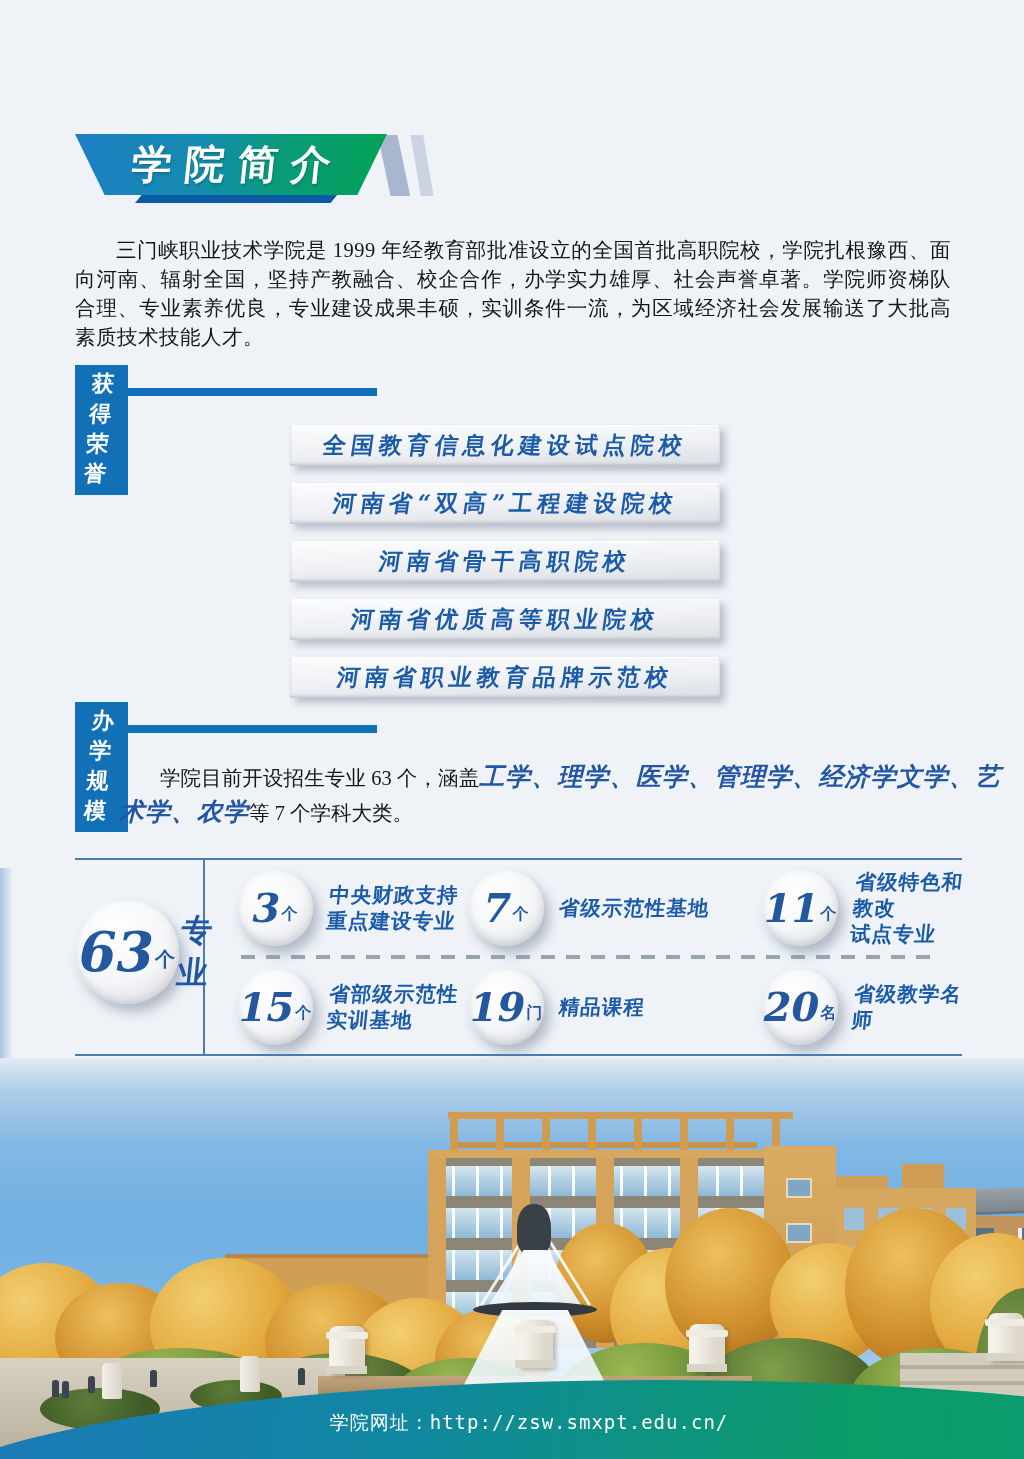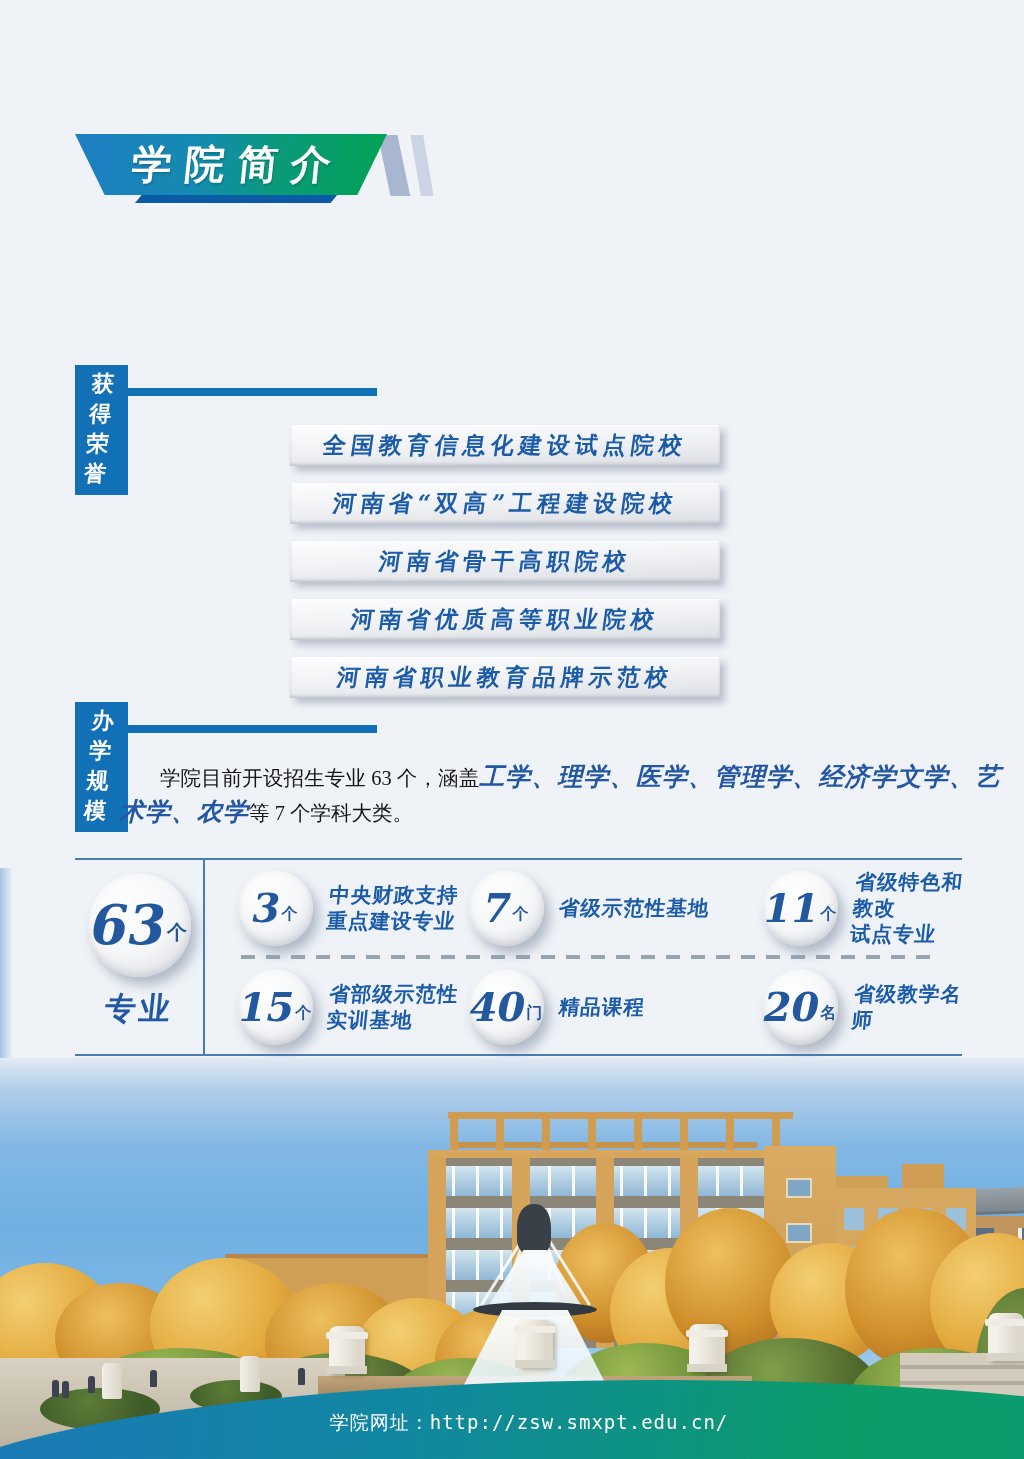--- a/index.html
+++ b/index.html
@@ -74,21 +74,21 @@
     color:#2356a3; font-weight:bold; font-style:italic;
     font-size:25px; font-family:"DejaVu Serif",serif; letter-spacing:1px;
   }
   
   .panel {
     position:absolute; left:75px; top:858px; width:887px; height:198px;
     border-top:2px solid #4a7cb0; border-bottom:2px solid #4a7cb0; display:flex;
   }
   .panel-left {
     width:130px; border-right:2px solid #4a7cb0;
-    display:flex; flex-direction:column; align-items:center; justify-content:space-between;
+    display:flex; flex-direction:row; align-items:center; justify-content:space-between;
     padding:13px 0 24px;
   }
   .circle {
     background:radial-gradient(circle at 38% 30%,#ffffff 0%,#f5f6f8 52%,#e3e5e9 76%,#d2d5db 100%);
     box-shadow:6px 8px 12px rgba(105,118,140,.45), inset 0 -3px 6px rgba(160,166,178,.35);
     border-radius:50%; display:flex; align-items:center; justify-content:center; flex:none;
   }
   .circle-big { width:104px; height:104px; }
   .circle-sm  { width:76px;  height:76px;  }
   .num { display:flex; color:#24589e; font-family:"DejaVu Serif",serif; font-weight:bold; }
@@ -225,20 +225,21 @@
 
   <div class="hdr">
     <div class="hdr-strip"></div>
     <div class="hdr-slash slash2"></div>
     <div class="hdr-slash slash1"></div>
     <div class="hdr-main">
       <div class="hdr-title">学院简介</div>
     </div>
   </div>
 
+  <p class="intro">三门峡职业技术学院是 1999 年经教育部批准设立的全国首批高职院校，学院扎根豫西、面向河南、辐射全国，坚持产教融合、校企合作，办学实力雄厚、社会声誉卓著。学院师资梯队合理、专业素养优良，专业建设成果丰硕，实训条件一流，为区域经济社会发展输送了大批高素质技术技能人才。</p>
 
   <div class="sec sec-honors">
     <div class="sec-line"></div>
     <div class="sec-box"><span>获得荣誉</span></div>
   </div>
 
   <div class="honors">
     <div class="honor">
         <span>全国教育信息化建设试点院校</span>
       </div>
@@ -313,21 +314,21 @@
                 <span class="val">15</span>
                 <span class="unit">个</span>
               </div>
           </div>
           <div class="stat-label">省部级示范性
 实训基地</div>
         </div>
         <div class="stat stat-2">
           <div class="circle circle-sm">
             <div class="num">
-                <span class="val">40</span>
+                <span class="val">19</span>
                 <span class="unit">门</span>
               </div>
           </div>
           <div class="stat-label">精品课程</div>
         </div>
         <div class="stat stat-3">
           <div class="circle circle-sm">
             <div class="num">
                 <span class="val">20</span>
                 <span class="unit">名</span>

